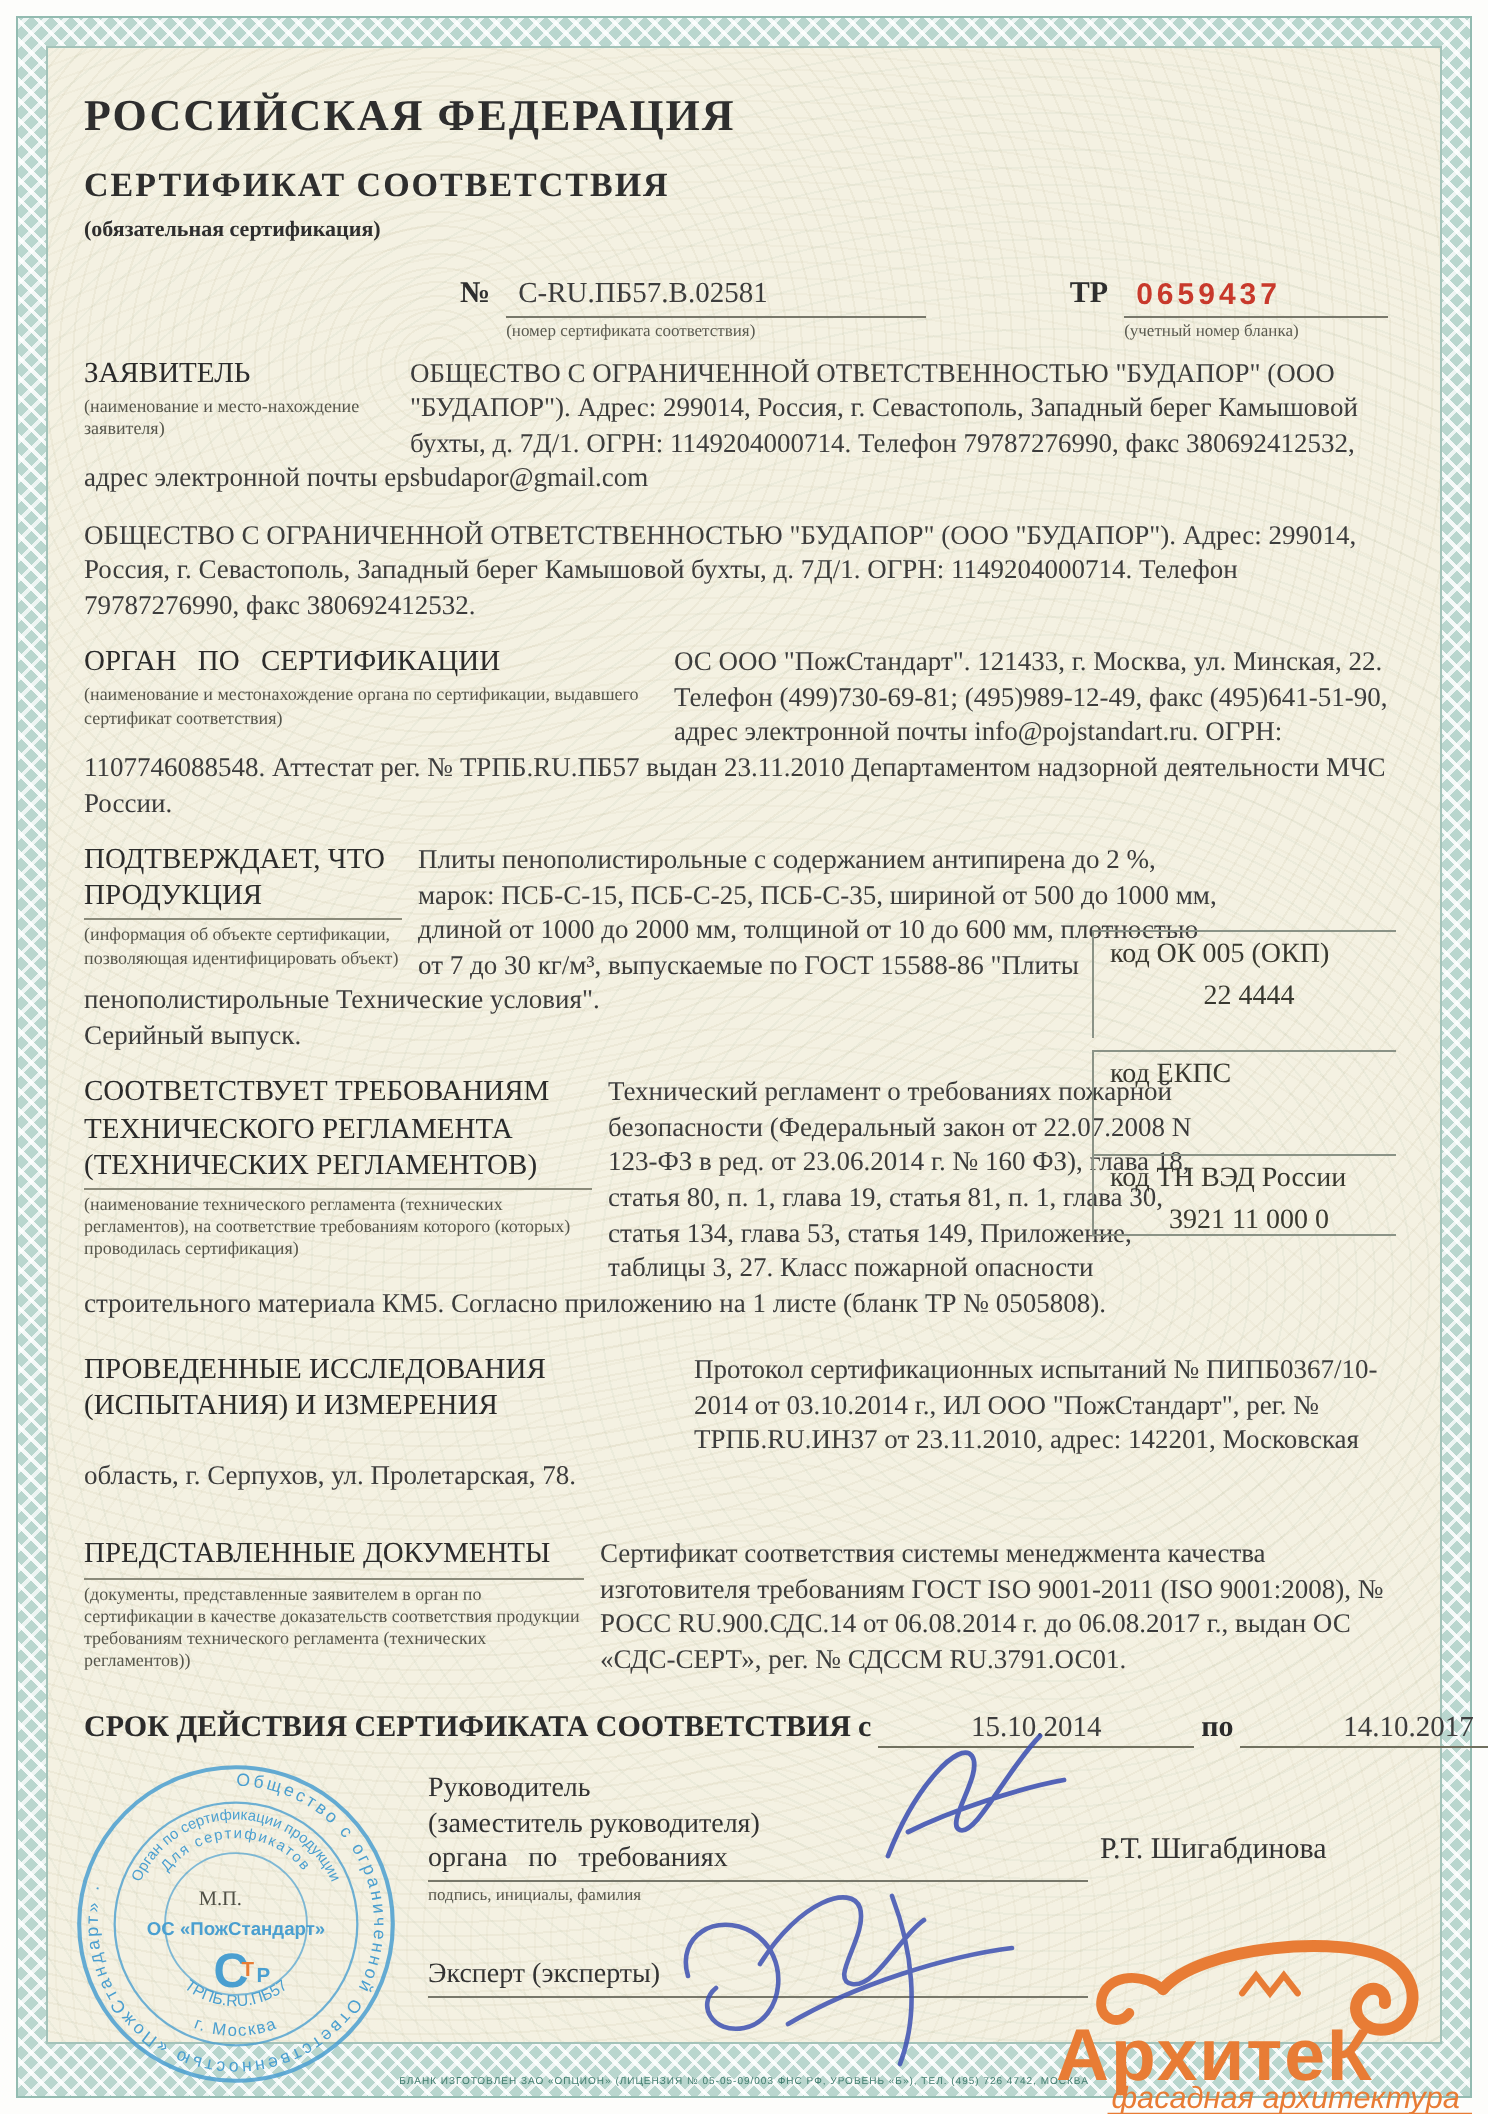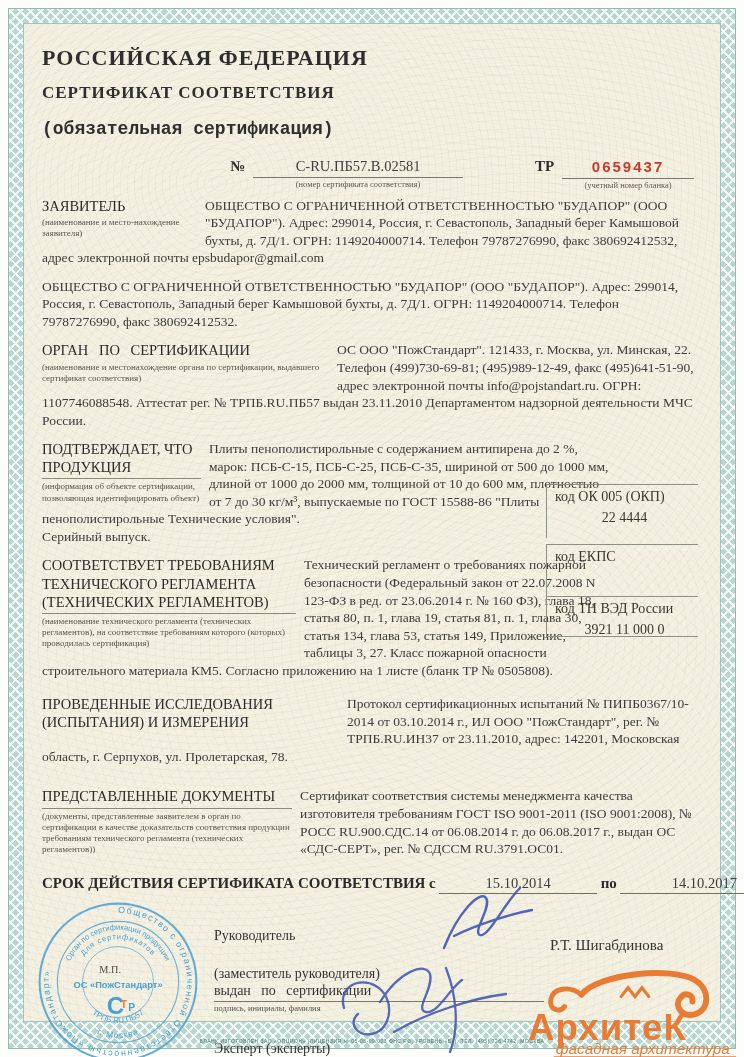--- a/index.html
+++ b/index.html
@@ -13,24 +13,24 @@
   .inner{position:absolute;inset:14px 14px 26px 14px;border:1px solid #a3c2b9;
     background-color:#f4f1e2;
     background-image:
       repeating-radial-gradient(circle at 28% 16%, rgba(175,165,125,.10) 0 1px, transparent 1px 7px),
       repeating-radial-gradient(circle at 72% 62%, rgba(150,175,150,.09) 0 1px, transparent 1px 9px),
       repeating-radial-gradient(circle at 50% 95%, rgba(175,165,125,.07) 0 1px, transparent 1px 8px);}
   .content{position:absolute;inset:0;padding:12px 26px 0 18px;font-size:13.5px;line-height:1.3;}
   .ttl{ text-align:left;font-weight:bold;color:#2e2e2e;}
   .ttl1{font-size:22px;letter-spacing:1px;margin-top:8px;}
   .ttl2{font-size:17px;letter-spacing:1px;margin-top:9px;}
-  .ttl3{font-size:18px;margin-top:14px;font-family:Liberation Mono, monospace;}
+  .ttl3{font-size:11px;margin-top:4px;}
   .numrow{display:flex;align-items:flex-start;margin:16px 0 6px 188px;}
   .numlabel{font-weight:bold;font-size:15px;margin-right:8px;color:#2e2e2e;}
-  .numfield{text-align:center;}
+  .numfield{text-align:left;}
   .numfield .val{display:block;border-bottom:1px solid #77776a;font-size:14.5px;padding:0 6px 1px;}
   .numfield .cap{display:block;font-size:8.5px;color:#5a5a50;padding-top:1px;}
   .nf1{width:210px;}
   .nf2{width:132px;}
   .gap1{width:72px;}
   .red{color:#c8392b;font-family:"Liberation Sans","DejaVu Sans",sans-serif;
        font-weight:bold;letter-spacing:2px;font-size:15px !important;}
   .sec{margin-bottom:11px;overflow:visible;}
   .sec::after{content:"";display:block;clear:both;}
   .lblk{float:left;padding-right:8px;box-sizing:border-box;}
@@ -48,21 +48,21 @@
   .cb1{top:44px;height:54px;} .cb2{top:104px;height:52px;} .cb3{top:156px;height:41px;border-bottom:1px solid #8a9286;}
   .mr-codes{margin-right:83px;}
   .validity{margin:16px 0 8px;font-size:14px;white-space:nowrap;}
   .validity b{font-size:15px;color:#2b2b2b;}
   .dateline{display:inline-block;text-align:center;border-bottom:1px solid #70705f;
     font-size:14.5px;}
   .dl1{width:158px;} .dl2{width:168px;}
   .sig-area{position:relative;height:150px;margin-top:4px;}
   .stamp{position:absolute;left:-8px;top:-4px;}
   .roles{position:absolute;left:172px;top:4px;width:340px;font-size:14px;color:#333;}
-  .role-l{line-height:1.22;margin-top:21px;}
+  .role-l{line-height:1.22;}
   .role3wrap{display:flex;width:330px;border-bottom:1px solid #77776a;padding-bottom:1px;}
   .capt{font-size:8.5px;color:#55554b;margin-top:1px;}
   .expert-row{margin-top:26px;}
   .expwrap{display:flex;width:330px;border-bottom:1px solid #77776a;padding-bottom:1px;}
   .fill{flex:1;}
   .names{position:absolute;left:508px;width:170px;font-size:15px;color:#333;}
   .name1{top:34px;position:absolute;width:170px;}
   .sig1{position:absolute;left:388px;top:-26px;}
   .sig2{position:absolute;left:292px;top:44px;}
   .watermark{position:absolute;right:2px;bottom:-2px;z-index:5;}
@@ -204,21 +204,21 @@
           <text x="90" y="96" font-size="10" font-weight="bold" fill="#4a9fd0" text-anchor="middle" font-family="Liberation Sans, sans-serif">ОС «ПожСтандарт»</text>
           <text x="78" y="124" font-size="26" font-weight="bold" fill="#4a9fd0" font-family="Liberation Sans, sans-serif">С</text>
           <text x="93" y="118" font-size="11" font-weight="bold" fill="#e87c35" font-family="Liberation Sans, sans-serif">Т</text>
           <text x="101" y="121" font-size="11" font-weight="bold" fill="#4a9fd0" font-family="Liberation Sans, sans-serif">Р</text>
         </svg>
 
         <div class="roles">
           <div class="role-l">Руководитель</div>
           <div class="role-l">(заместитель руководителя)</div>
           <div class="role3wrap">
-            <span class="spaced">выдан по сертификации</span>
+            <span class="spaced">органа по требованиях</span>
             <span class="fill"></span>
           </div>
           <div class="capt">подпись, инициалы, фамилия</div>
           <div class="expert-row">
             <div class="expwrap">
               <span>Эксперт (эксперты)</span>
               <span class="fill"></span>
             </div>
 
           </div>

